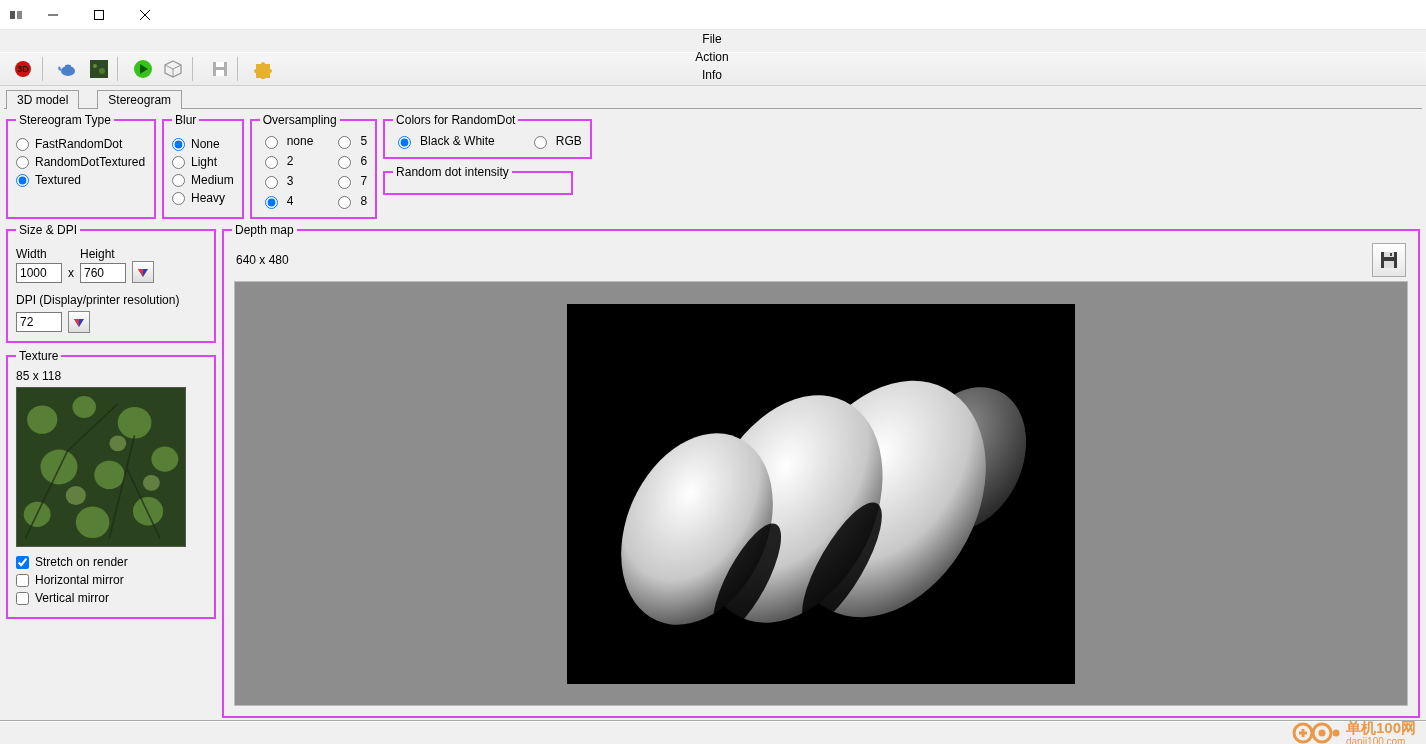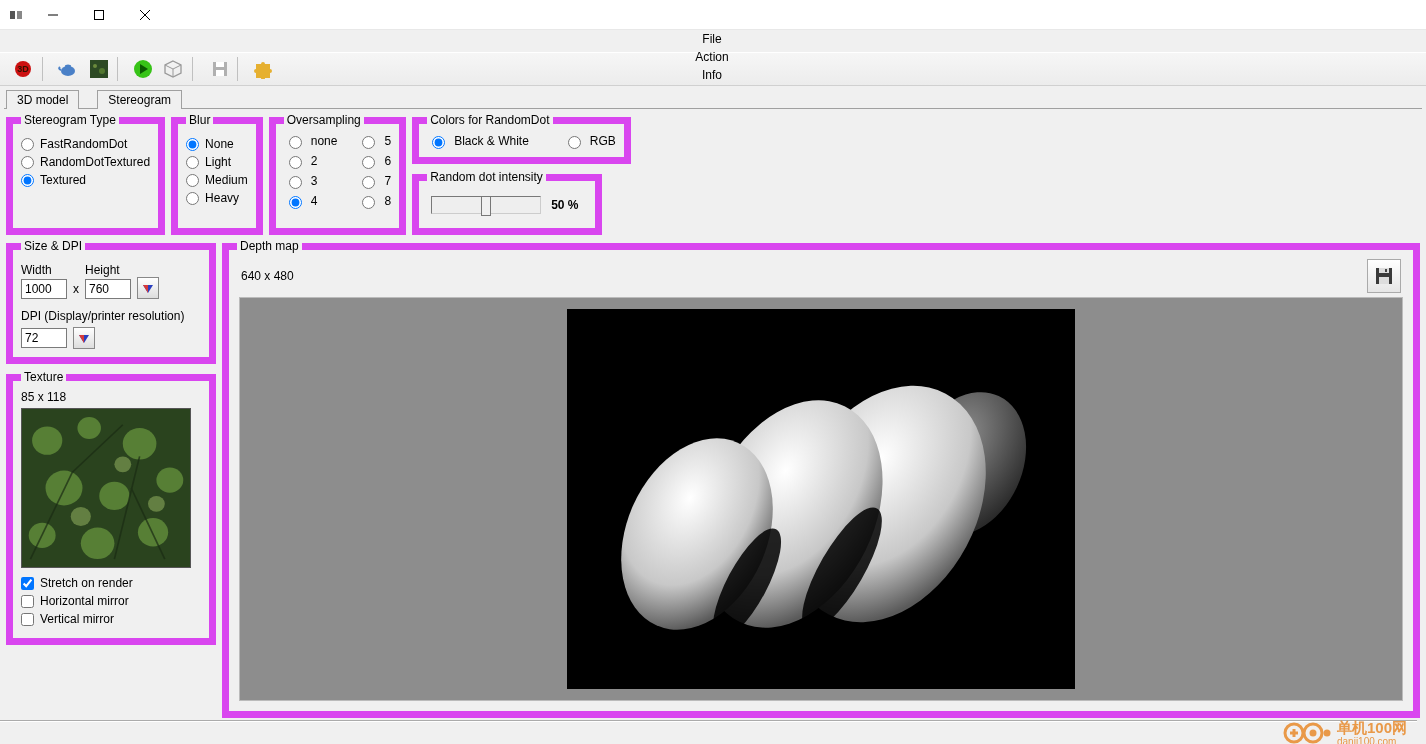--- a/index.html
+++ b/index.html
@@ -67,21 +67,21 @@
   }
   .tab.active{background:var(--bg);z-index:2;}
   .tabs-line{border-top:1px solid var(--line);margin:0 4px;}
 
   
   .content{display:flex;flex-direction:column;height:calc(100% - 30px - 22px - 34px - 22px - 1px - 26px);padding:4px 6px 0 6px;}
   .row-top{display:flex;gap:6px;flex-wrap:nowrap;}
   .row-bottom{display:flex;gap:6px;flex:1;min-height:0;margin-top:4px;}
 
   fieldset.group{
-    border:7px solid #d946ef;
+    border:2px solid #d946ef;
     padding:6px 8px 8px 8px;
     margin:0;
     background:var(--bg);
   }
   fieldset.group>legend{padding:0 3px;font-size:12px;}
 
   .radiolist label,.checklist label{display:flex;align-items:center;gap:6px;margin:4px 0;white-space:nowrap;}
   .radiolist input[type=radio],.checklist input[type=checkbox]{margin:0;}
 
   .ovs{display:grid;grid-template-columns:auto auto;column-gap:20px;row-gap:4px;}
@@ -129,21 +129,21 @@
     position:relative;
   }
   .canvas-inner{
     background:#000;width:508px;height:380px;position:relative;display:flex;align-items:center;justify-content:center;
   }
 
   .left-col{width:210px;display:flex;flex-direction:column;gap:6px;}
 
   
   .statusbar{
-    position:absolute;left:0;right:9px;bottom:0;height:24px;
+    position:absolute;left:0;right:0;bottom:0;height:24px;
     border-top:2px groove #fff;background:var(--bg);
     display:flex;align-items:center;justify-content:flex-end;padding:0 10px;
   }
   .watermark{display:flex;align-items:center;gap:6px;opacity:0.85;}
   .wm-text{font-size:15px;color:#e88a2b;font-weight:bold;}
   .wm-sub{font-size:10px;color:#e88a2b;display:block;margin-top:-2px;}
 </style>
 </head>
 <body>
 
@@ -328,26 +328,20 @@
               <span>Black &amp; White</span>
             </label>
           <label>
               <input type="radio" name="col" style=""> 
               <span>RGB</span>
             </label>
         </div>
       </fieldset>
       <fieldset class="group" style="width:190px">
         <legend>Random dot intensity</legend>
-        <div class="rdint">
-          <div class="slider">
-              <div class="thumb"></div>
-            </div>
-          <b>50 %</b>
-        </div>
       </fieldset>
     </div>
 
   </div>
 
   <div class="row-bottom">
 
     <div class="left-col">
       <fieldset class="group">
         <legend>Size &amp; DPI</legend>

